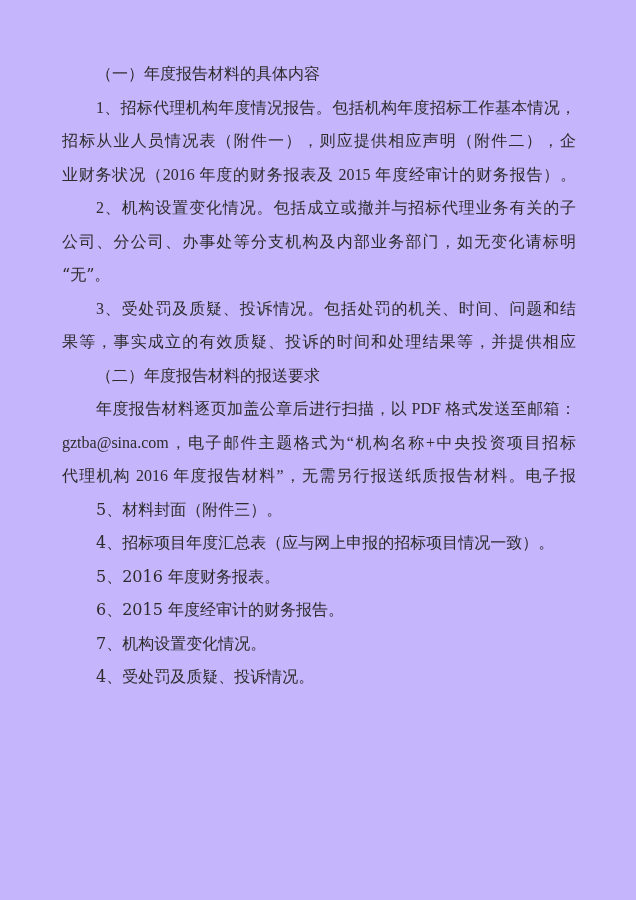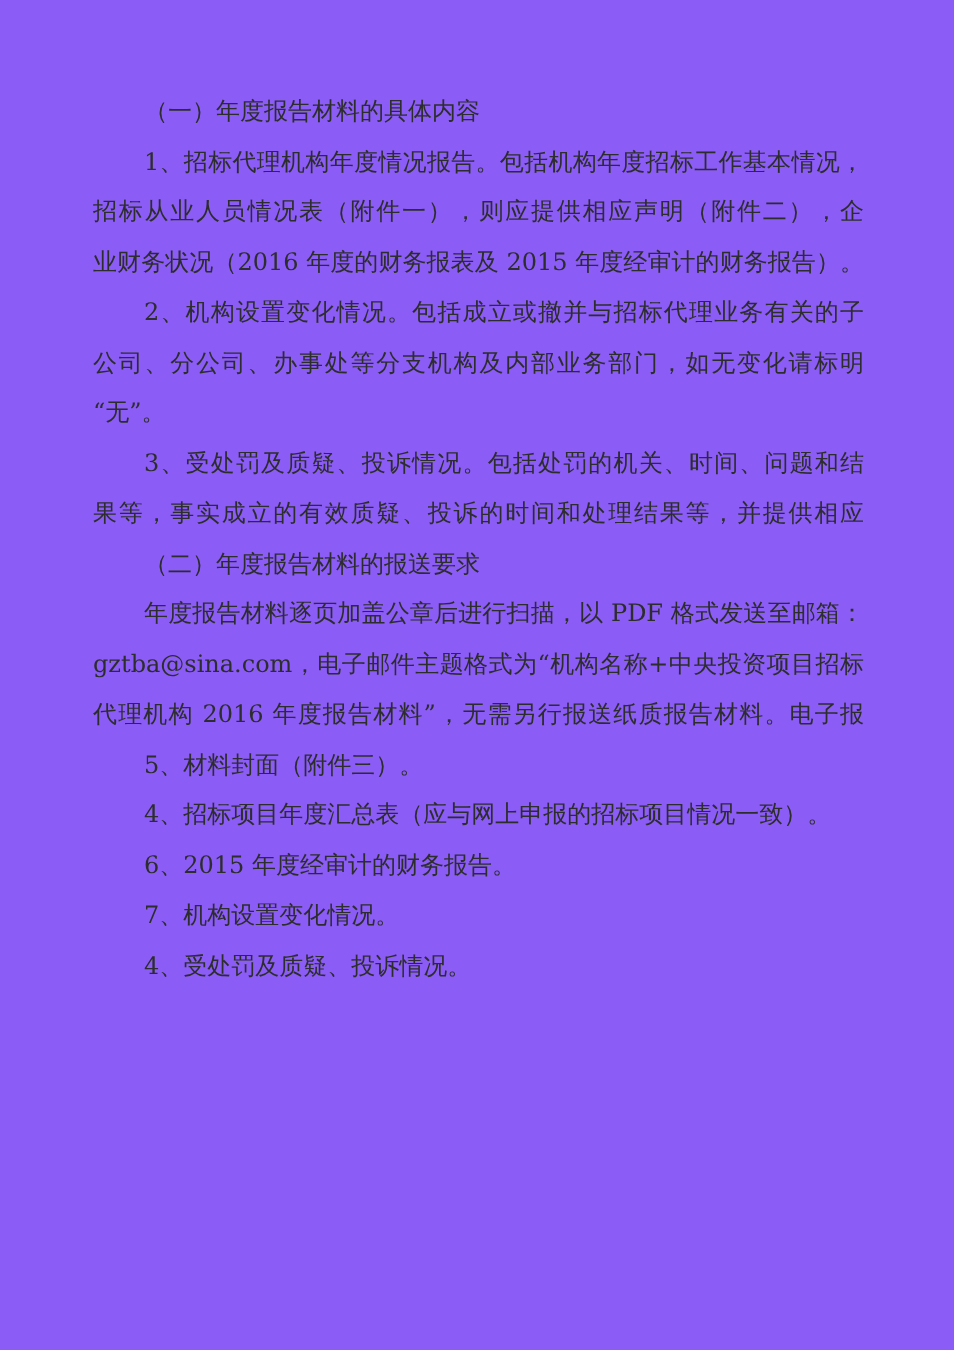--- a/index.html
+++ b/index.html
@@ -4,21 +4,21 @@
 <style>
   html, body {
     margin: 0;
     padding: 0;
     background: #ffffff;
   }
   .page {
     position: relative;
     width: 636px;
     height: 900px;
-    background: #8b5cf6;
+    background: #c4b5fd;
     overflow: hidden;
     box-sizing: border-box;
   }
   .doc {
     position: absolute;
     top: 57px;
     left: 62px;
     width: 514px;
   }
   .ln {
@@ -28,20 +28,21 @@
     font-size: 16px;
     color: #2d2d2d;
     font-family: "DejaVu Serif", "Liberation Serif", serif;
     text-align: justify;
     text-align-last: left;
     white-space: nowrap;
     overflow: visible;
   }
   .ln.fill {
     text-align-last: justify;
+    font-family: Liberation Serif, serif;
   }
   .ln.indent {
     text-indent: 34px;
   }
 </style>
 </head>
 <body>
 
 <div class="page">
   <div class="doc">
@@ -60,18 +61,19 @@
     <div class="ln fill">果等，事实成立的有效质疑、投诉的时间和处理结果等，并提供相应</div>
 
     <div class="ln indent">（二）年度报告材料的报送要求</div>
 
     <div class="ln indent fill">年度报告材料逐页加盖公章后进行扫描，以 PDF 格式发送至邮箱：</div>
     <div class="ln fill">gztba@sina.com，电子邮件主题格式为“机构名称+中央投资项目招标</div>
     <div class="ln fill">代理机构 2016 年度报告材料”，无需另行报送纸质报告材料。电子报</div>
 
     <div class="ln indent">5、材料封面（附件三）。</div>
     <div class="ln indent">4、招标项目年度汇总表（应与网上申报的招标项目情况一致）。</div>
+    <div class="ln indent">5、2016 年度财务报表。</div>
     <div class="ln indent">6、2015 年度经审计的财务报告。</div>
     <div class="ln indent">7、机构设置变化情况。</div>
     <div class="ln indent">4、受处罚及质疑、投诉情况。</div>
 
   </div>
 </div>
 
 </body></html>

